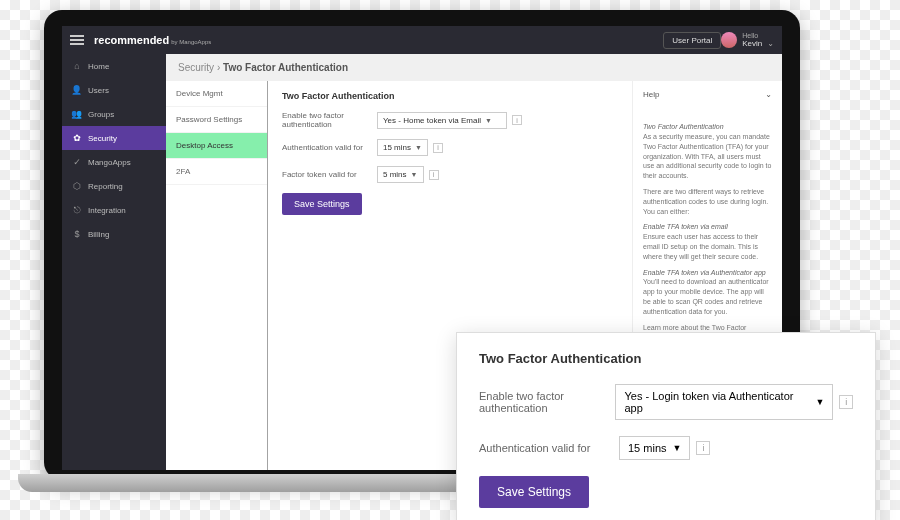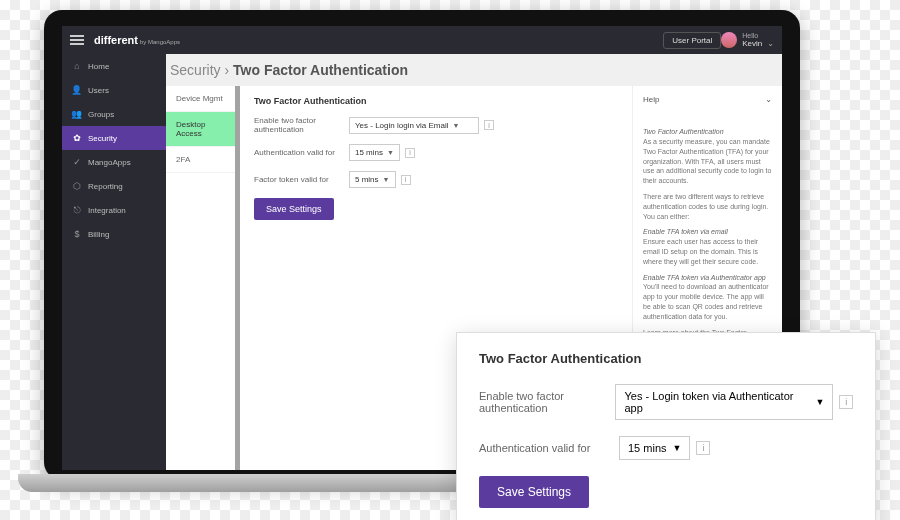--- a/index.html
+++ b/index.html
@@ -19,24 +19,24 @@
 .avatar{width:16px;height:16px;border-radius:50%;background:linear-gradient(#e8b,#c66)}
 .chev{font-size:8px;color:#aaa}
 .body{display:flex;height:416px}
 .sidebar{width:104px;background:#2a2a33;color:#bbb}
 .side-item{display:flex;align-items:center;gap:6px;padding:7px 10px;font-size:8px;cursor:pointer}
 .side-item.active{background:#5b3c9e;color:#fff;position:relative}
 .side-item.active::after{content:'';position:absolute;right:-6px;top:50%;transform:translateY(-50%);border:6px solid transparent;border-left-color:#5b3c9e}
 .ico{width:10px;height:10px;display:inline-flex;align-items:center;justify-content:center;font-size:9px;color:#999}
 .side-item.active .ico{color:#fff}
 .main{flex:1;background:#f0f0f0;display:flex;flex-direction:column}
-.crumb{padding:8px 4px;font-size:14px;font-weight:bold;color:#555;background:#f0f0f0}
+.crumb{padding:8px 12px;font-size:10px;font-weight:bold;color:#555;background:#f0f0f0}
 .crumb span{color:#888;font-weight:normal}
 .content{flex:1;display:flex;gap:0;padding:0 0 0 0}
-.subnav{width:74px;background:#fff;border-right:5px solid #a3a3a3}
+.subnav{width:102px;background:#fff;border-right:1px solid #a3a3a3}
 .sub-item{padding:8px 10px;font-size:8px;color:#666;border-bottom:1px solid #f2f2f2;cursor:pointer}
 .sub-item.active{background:#86efac;color:#333}
 .panel{flex:1;background:#fff;padding:10px 14px}
 .panel h3{font-size:9px;font-weight:bold;margin-bottom:10px}
 .row{display:flex;align-items:center;margin-bottom:10px}
 .row label{width:95px;font-size:8px;color:#666}
 .sel{border:1px solid #ccc;padding:3px 5px;font-size:8px;background:#fff;display:flex;align-items:center;gap:4px;cursor:pointer}
 .sel .car{font-size:7px;color:#666}
 .info{width:10px;height:10px;border:1px solid #ccc;margin-left:5px;font-size:7px;display:flex;align-items:center;justify-content:center;color:#999}
 .save{background:#5b3c9e;color:#fff;border:none;padding:6px 12px;font-size:9px;cursor:pointer;border-radius:2px}
@@ -57,21 +57,21 @@
 <div class="checker"></div>
 
 <div class="laptop">
 <div class="screen">
   <div class="topbar">
     <div class="hamburger">
           <span></span>
           <span></span>
           <span></span>
         </div>
-    <div><span class="logo">different</span><span class="logo-sub">by MangoApps</span></div>
+    <div><span class="logo">recommended</span><span class="logo-sub">by MangoApps</span></div>
     <div class="top-sp"></div>
     <div class="user-portal">User Portal</div>
     <div class="user-box">
       <div class="avatar"></div>
       <div>
         <div style="font-size:7px;color:#aaa">Hello</div>
         <div>Kevin</div>
       </div>
       <span class="chev">⌄</span>
     </div>
@@ -109,29 +109,30 @@
       <div class="side-item">
             <span class="ico">$</span>
             <span>Billing</span>
           </div>
     </div>
     <div class="main">
       <div class="crumb"><span>Security</span><span> › </span><b>Two Factor Authentication</b></div>
       <div class="content">
         <div class="subnav">
           <div class="sub-item">Device Mgmt</div>
+          <div class="sub-item">Password Settings</div>
           <div class="sub-item active">Desktop Access</div>
           <div class="sub-item">2FA</div>
         </div>
         <div class="panel">
           <h3>Two Factor Authentication</h3>
           <div class="row">
             <label>Enable two factor authentication</label>
             <div class="sel" style="width:130px">
-                  <span>Yes - Login login via Email</span>
+                  <span>Yes - Home token via Email</span>
                   <span class="car">▼</span>
                 </div>
             <div class="info">i</div>
           </div>
           <div class="row">
             <label>Authentication valid for</label>
             <div class="sel">
                   <span>15 mins</span>
                   <span class="car">▼</span>
                 </div>

